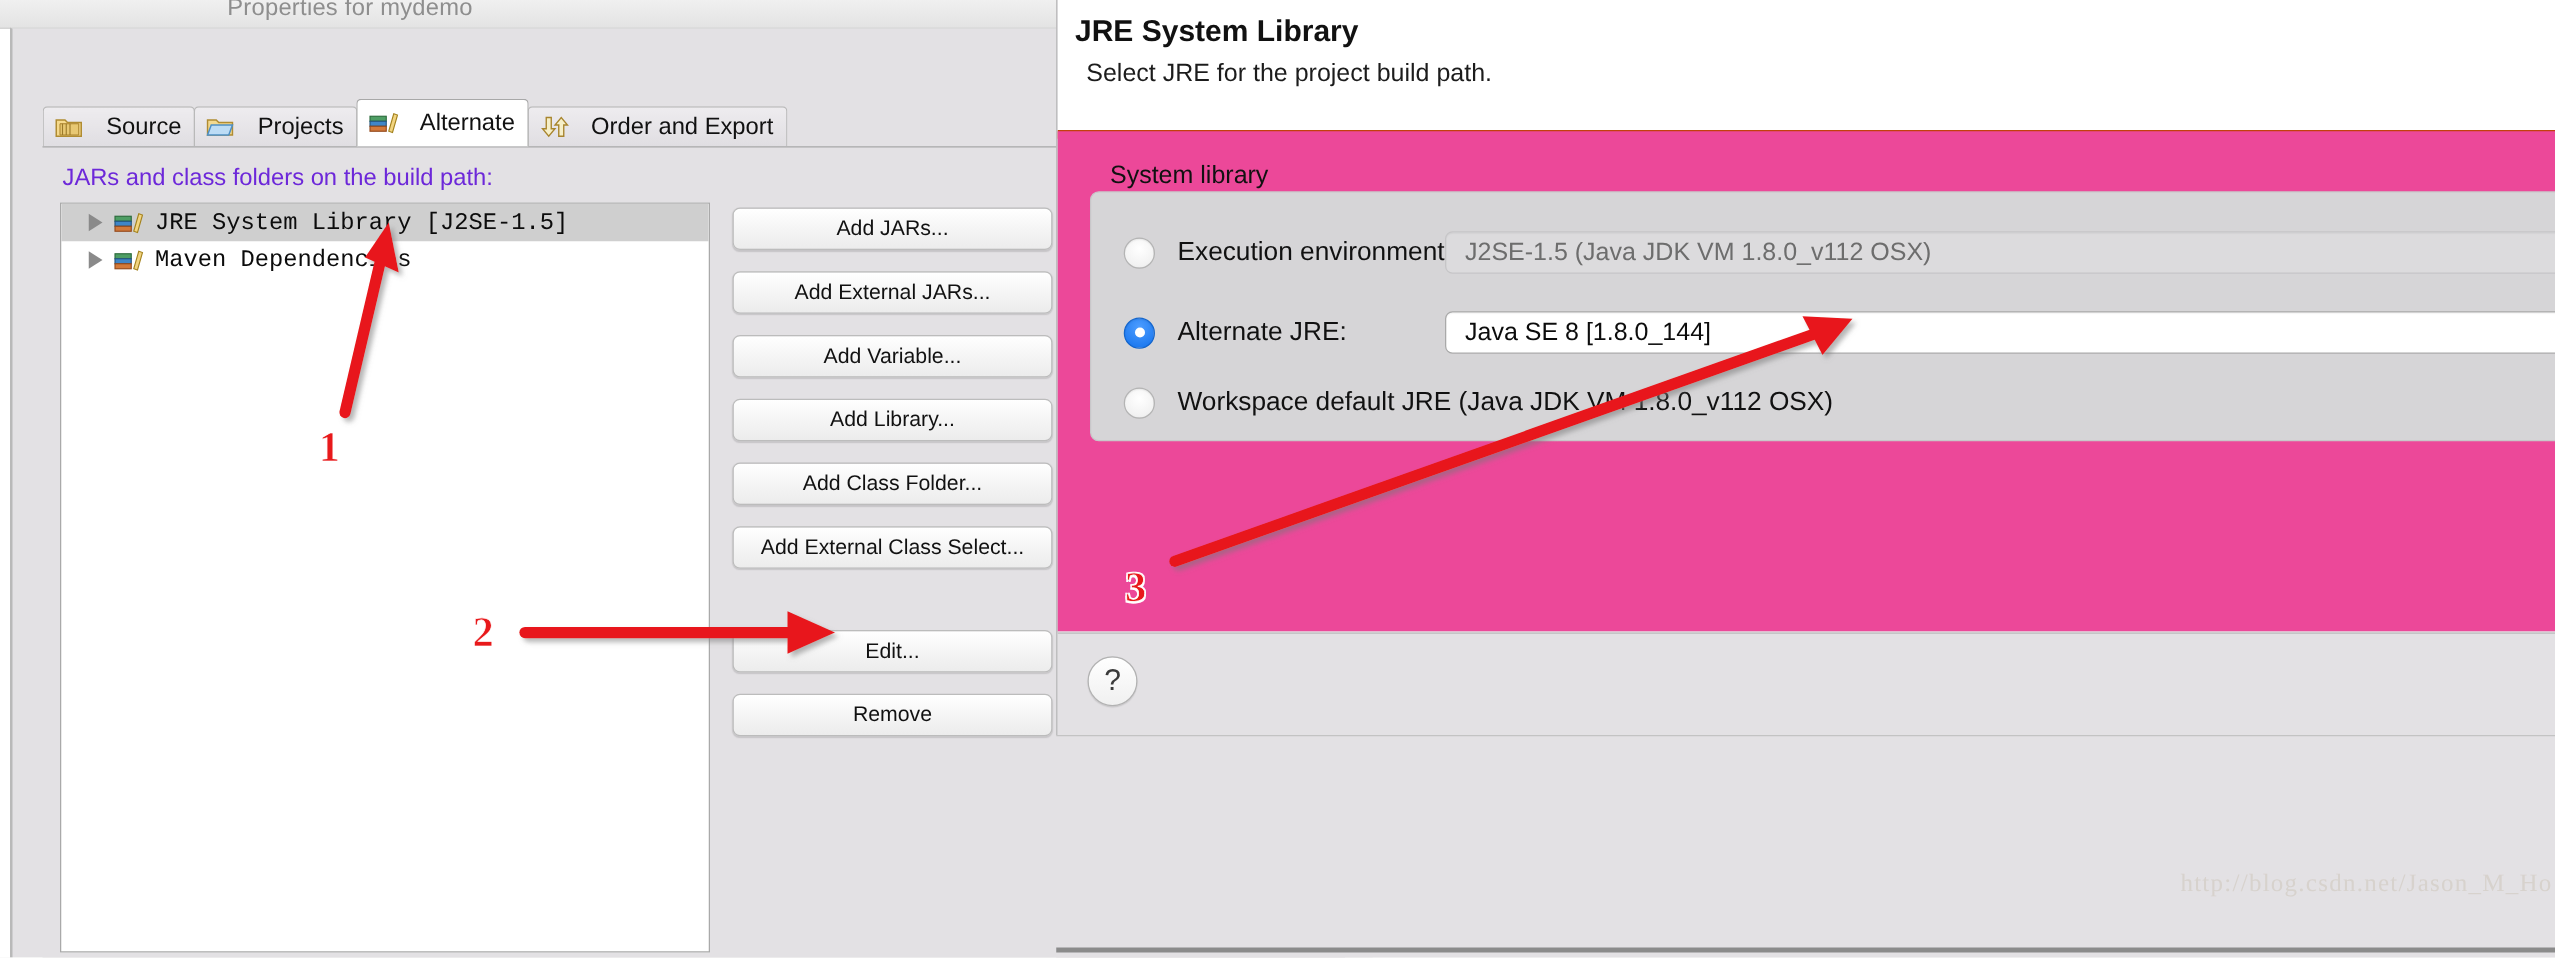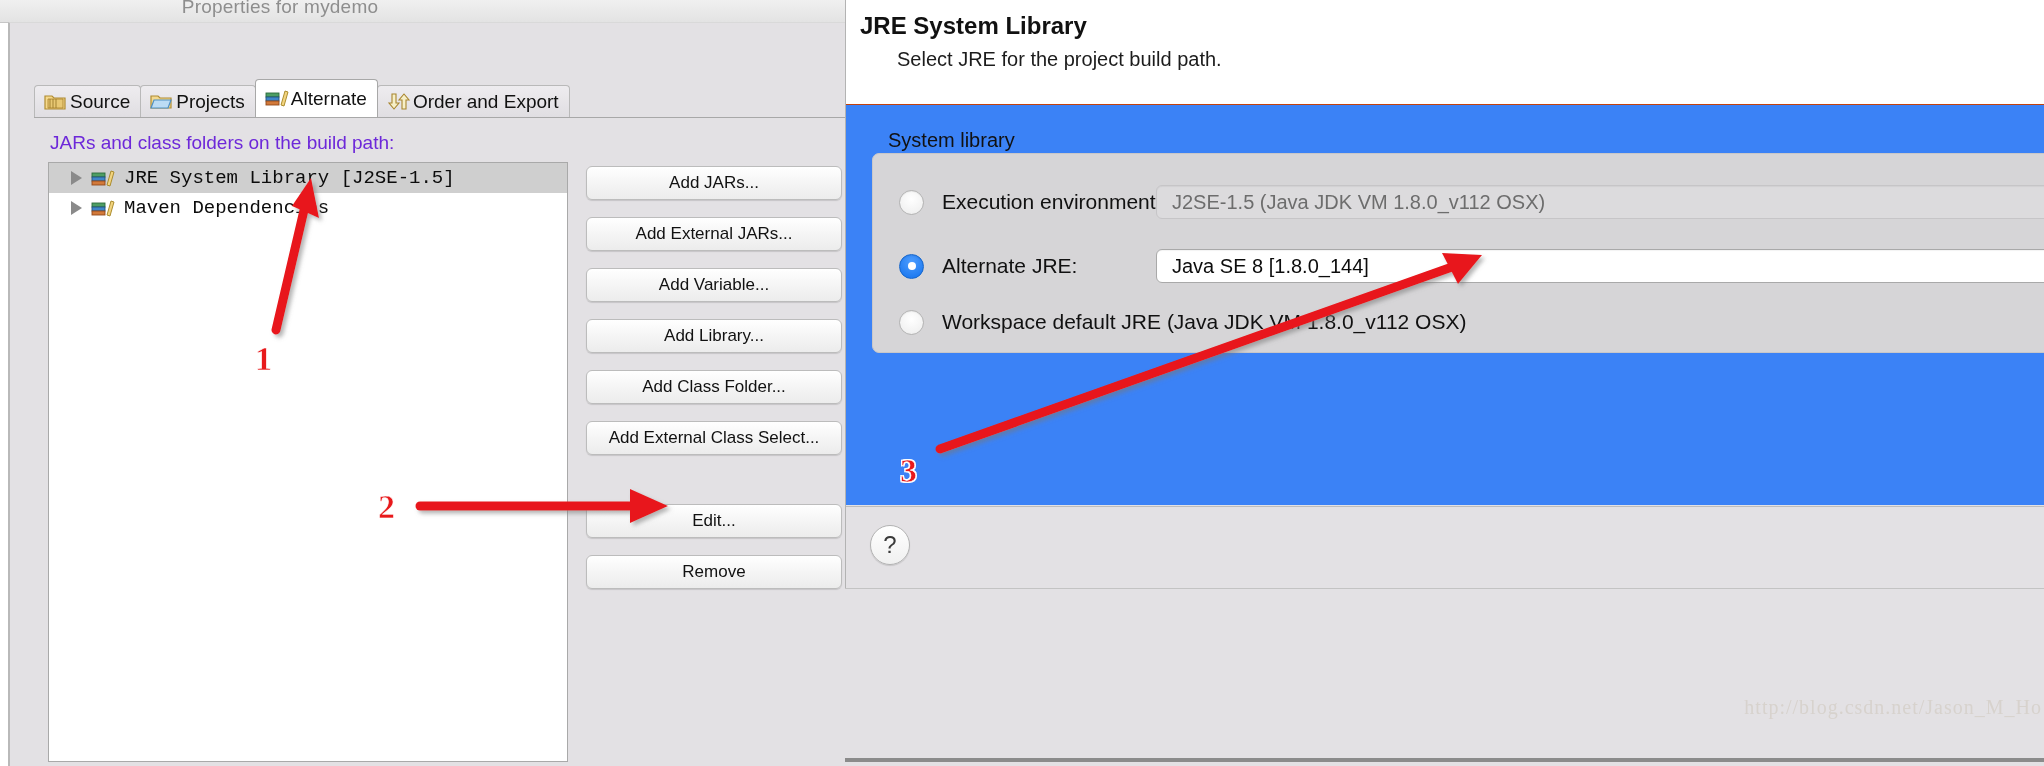--- a/index.html
+++ b/index.html
@@ -71,21 +71,21 @@
   }
 
   
   .tabstrip {
     position: absolute; left: 24px; top: 58px;
     height: 36px;
     display: flex; align-items: flex-end;
   }
   .tab {
     height: 32px;
-    display: flex; align-items: center; gap: 4px;
+    display: flex; align-items: center; gap: 19px;
     padding: 0 10px 0 9px;
     background: linear-gradient(#eeecef, #e0dee2);
     border: 1px solid #b9b9b9;
     border-bottom: none;
     border-radius: 4px 4px 0 0;
     font-size: 19px; color: #111;
     margin-right: -1px;
     box-sizing: border-box;
   }
   .tab.active {
@@ -166,25 +166,25 @@
     background: #ffffff;
     border-bottom: 7px solid #c2410c;
     text-align: right;
   }
   .jre-title {
     position: absolute; left: 14px; top: 12px;
     font-size: 24px; font-weight: bold; color: #111;
   }
   .jre-sub {
     position: absolute; left: 23px; top: 48px;
-    font-size: 20px; color: #1c1c1c; margin-left: 28px;
+    font-size: 20px; color: #1c1c1c;
   }
   .jre-body {
     position: absolute; left: 0; top: 105px; width: 1199px; height: 400px;
-    background: #3b82f6;
+    background: #ec4899;
   }
   .group-label {
     position: absolute; left: 42px; top: 24px;
     font-size: 20px; color: #111;
   }
   .group-box {
     position: absolute; left: 26px; top: 48px;
     width: 1175px; height: 200px;
     background: #d6d5d7;
     border: 1px solid #c8c7c9;

